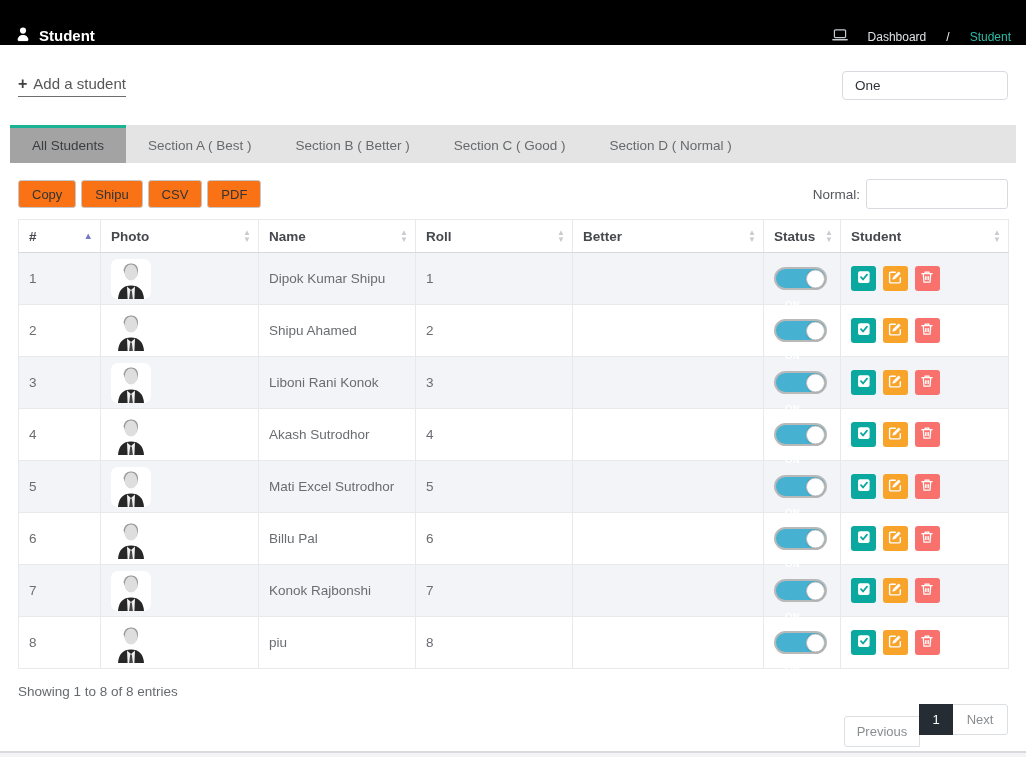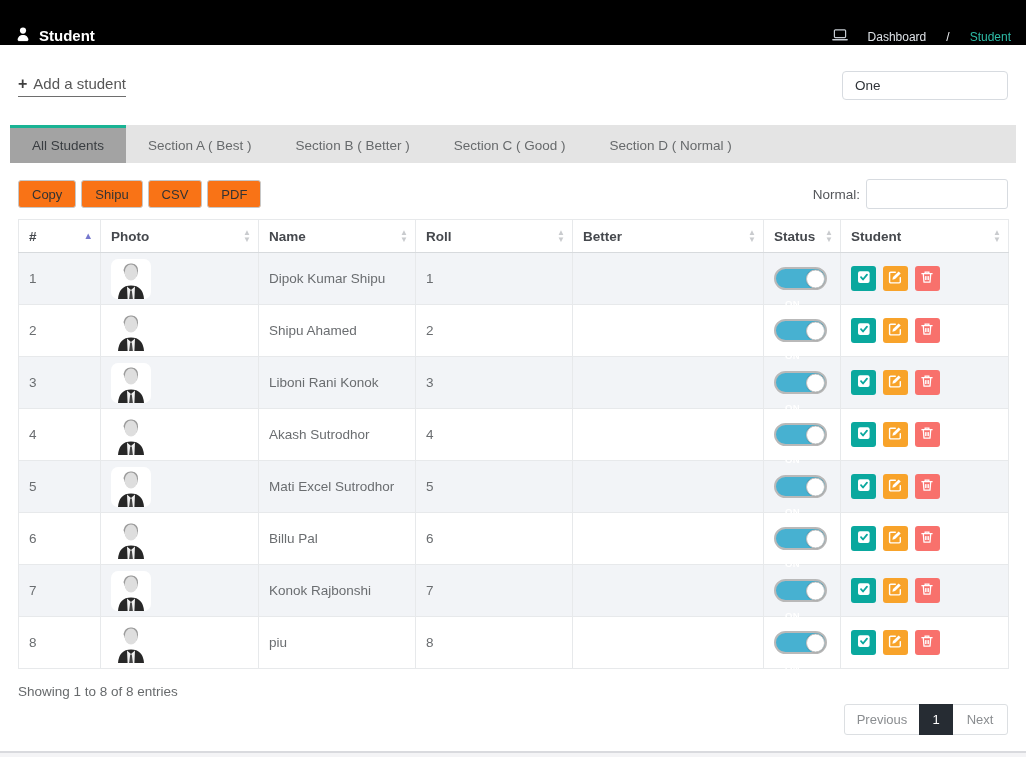--- a/index.html
+++ b/index.html
@@ -54,21 +54,21 @@
   
   .abtn { width:25px; height:25px; border:none; border-radius:3px; display:inline-flex; align-items:center; justify-content:center; margin-right:3px; cursor:pointer; vertical-align:middle; }
   .abtn.view { background:#0aa89e; }
   .abtn.edit { background:#f8a32a; }
   .abtn.del  { background:#f8716c; }
 
   
   .showing { font-size:13.5px; color:#676a6c; margin-top:15px; }
   .pagination { display:flex; justify-content:flex-end; margin-top:5px; }
   .pg { height:31px; display:flex; align-items:center; justify-content:center; border:1px solid #dcdfe2; background:#fff; font-size:13px; color:#8a8d90; cursor:pointer; }
-  .pg.prev { width:76px; border-radius:3px 0 0 3px; }
+  .pg.prev { width:76px; border-radius:3px 0 0 3px;margin-top:12px; }
   .pg.page { width:34px; background:#262c33; color:#fff; border-color:#262c33; margin-left:-1px; }
   .pg.next { width:56px; border-radius:0 3px 3px 0; margin-left:-1px; }
 
   .footer-strip { position:absolute; bottom:0; left:0; width:100%; height:6px; background:#f4f4f6; border-top:2px solid #d9dade; }
 </style>
 </head>
 <body>
 
 <div class="page">
 

